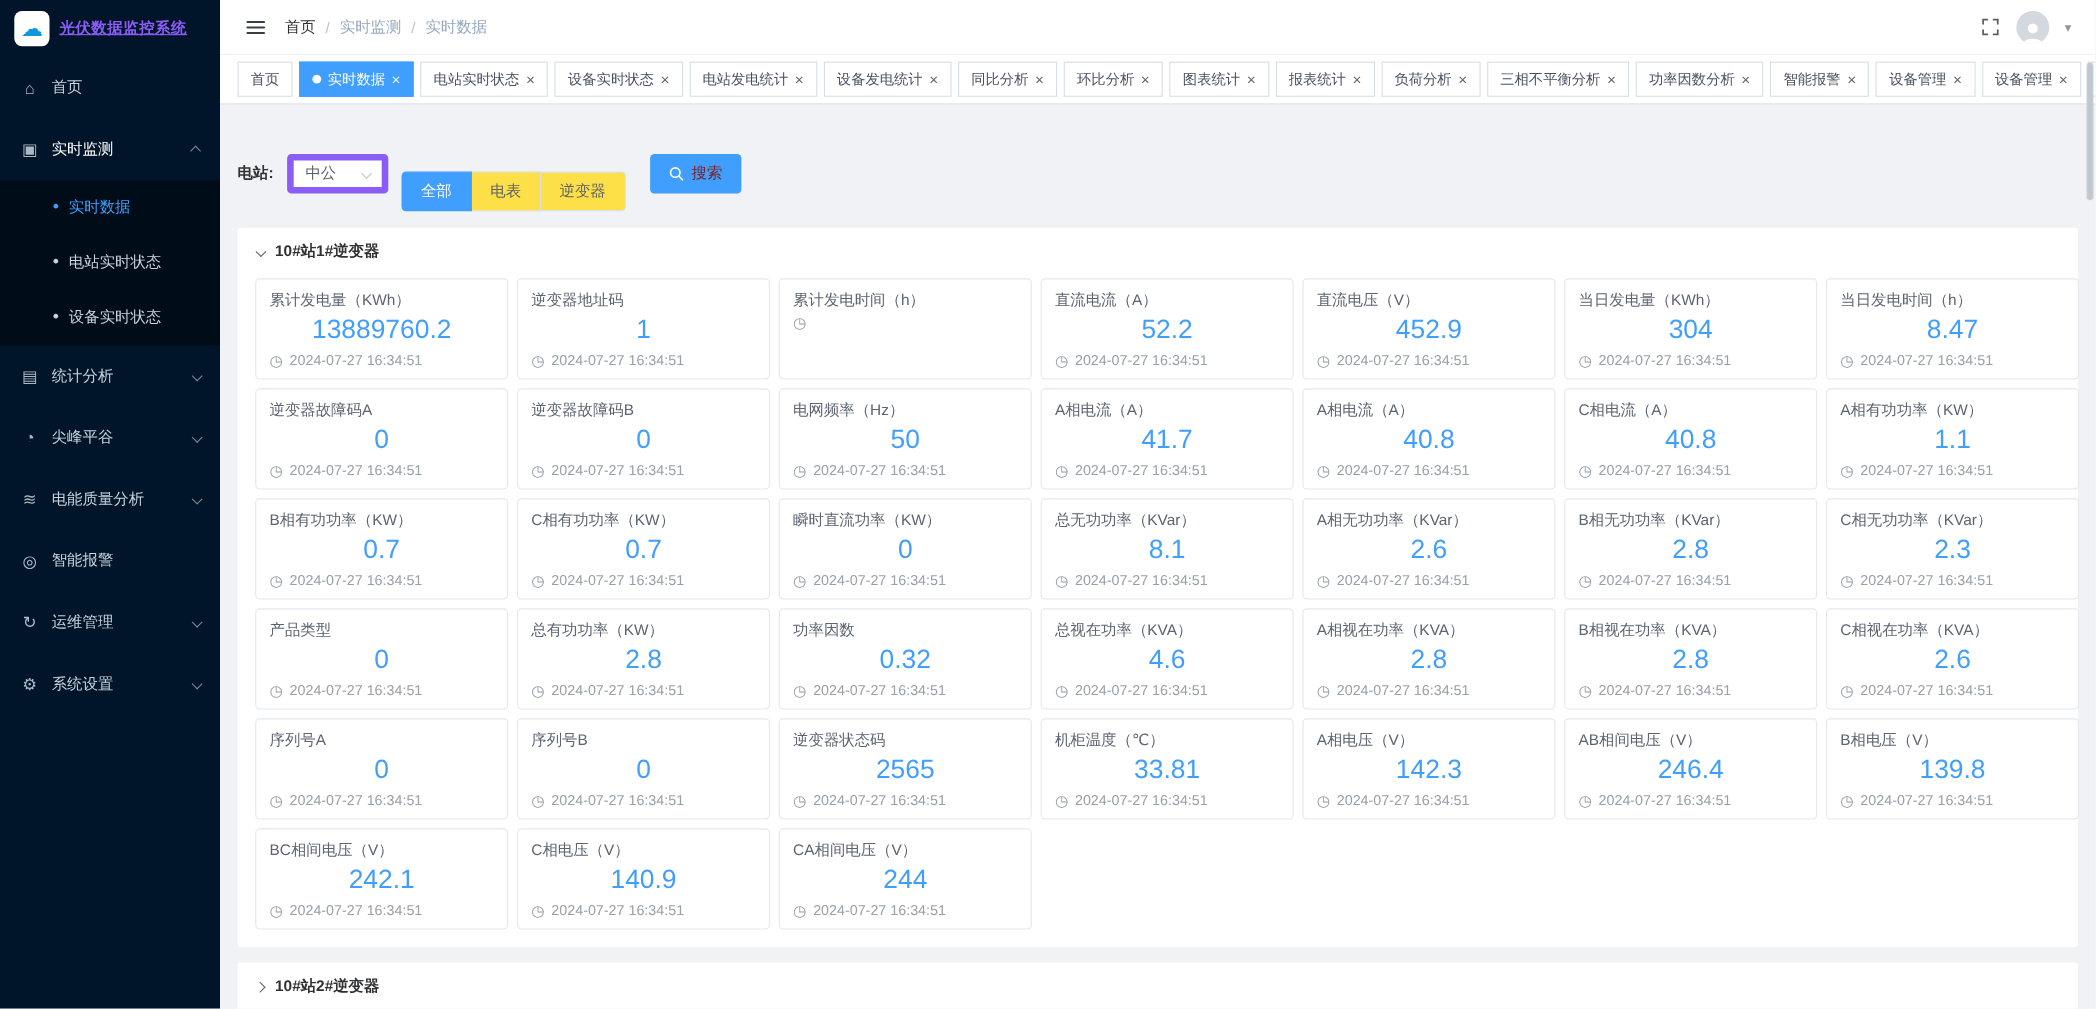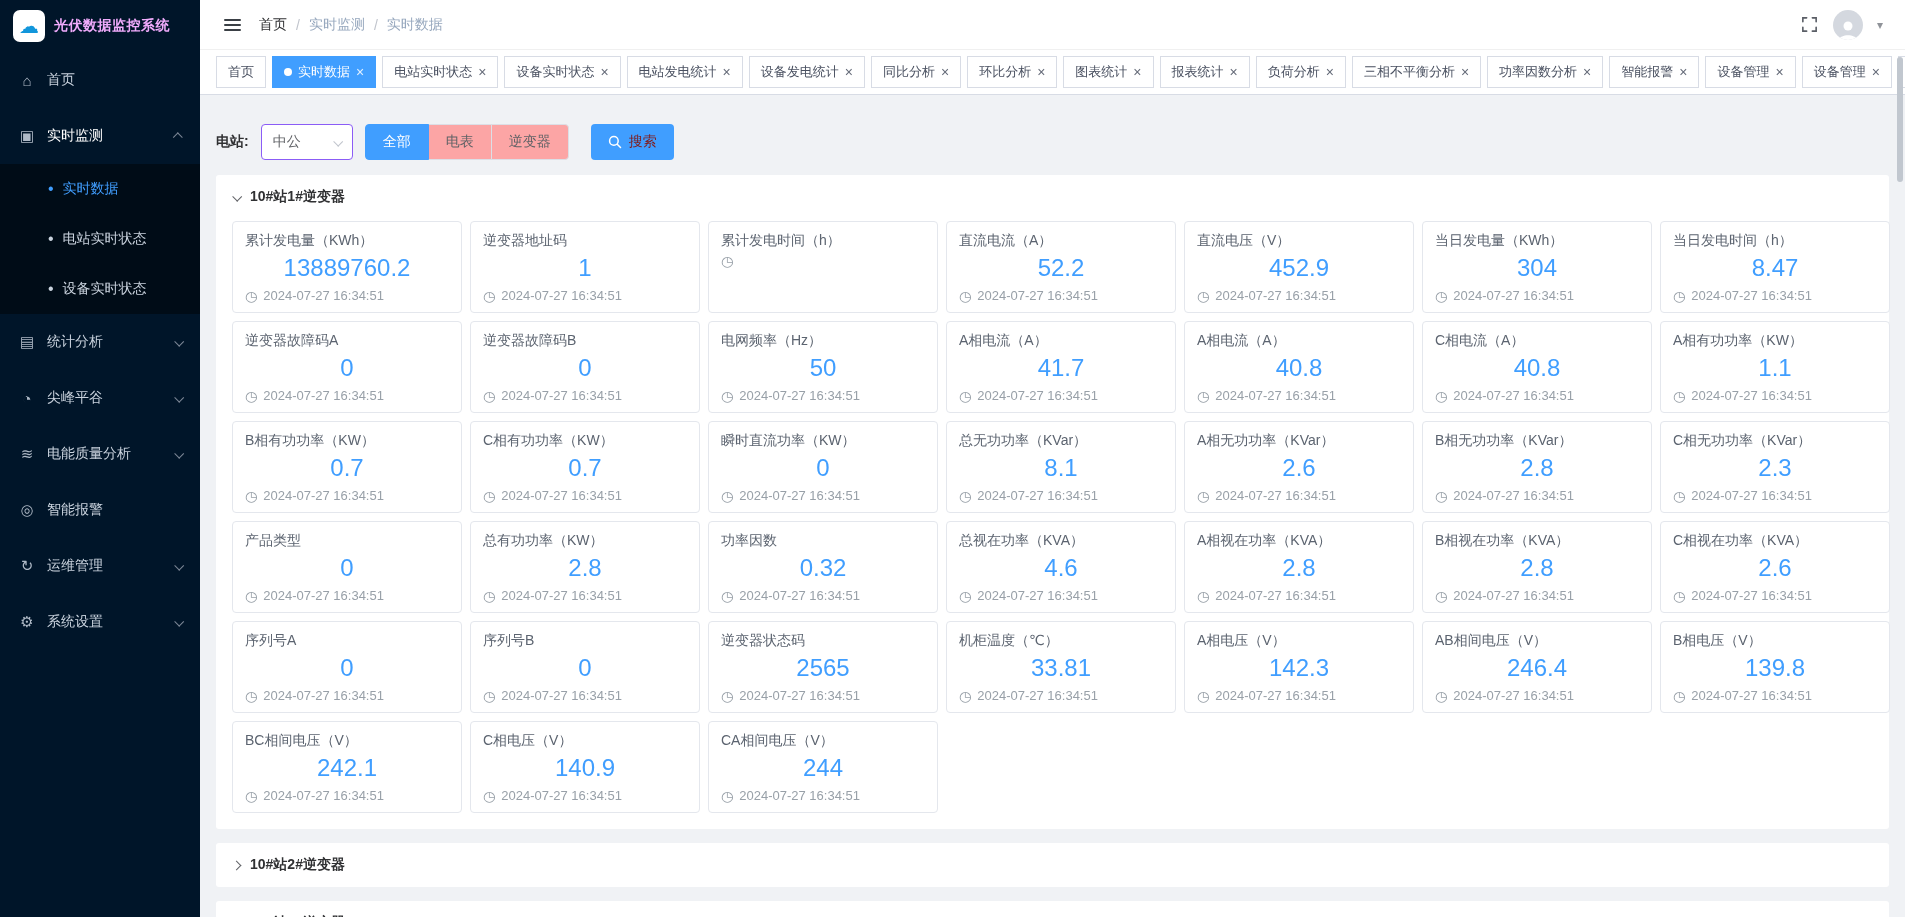--- a/index.html
+++ b/index.html
@@ -5,21 +5,21 @@
   * { margin:0; padding:0; box-sizing:border-box; }
   html,body { width:1905px; height:917px; overflow:hidden;
     font-family:"Liberation Sans","DejaVu Sans",sans-serif; background:#f0f2f5; }
   .app { display:flex; width:1905px; height:917px; }
 
   
   .sidebar { width:200px; flex-shrink:0; background:#001529; color:#c9d3de; overflow:hidden; }
   .logo-row { height:52px; display:flex; align-items:center; gap:9px; padding:0 13px; }
   .logo-box { width:32px; height:32px; background:#fff; border-radius:7px; display:flex;
     align-items:center; justify-content:center; font-size:20px; color:#1296db; }
-  .app-title { font-size:14px; font-weight:bold; color:#f0abfc; letter-spacing:.5px; }
+  .app-title { font-size:14px; font-weight:bold; color:#8b5cf6; letter-spacing:.5px;text-decoration:underline; }
   .menu-item { height:56px; display:flex; align-items:center; gap:11px; padding:0 18px;
     font-size:14px; cursor:pointer; color:#c9d3de; }
   .menu-item.active { color:#fff; }
   .mi-icon { width:18px; text-align:center; font-size:15px; color:#aeb9c6; }
   .menu-item .chev { margin-left:auto; color:#7d8897; }
   .submenu { background:#000c17; }
   .submenu-item { height:50px; display:flex; align-items:center; gap:9px; padding-left:48px;
     font-size:14px; color:#c9d3de; cursor:pointer; }
   .submenu-item.active { color:#409eff; }
   .bullet { font-size:16px; line-height:1; }
@@ -45,25 +45,25 @@
   .tab { height:32px; display:inline-flex; align-items:center; gap:6px; padding:0 11px;
     border:1px solid #d8dce5; background:#fff; font-size:13px; color:#495060; cursor:pointer; flex-shrink:0; }
   .tab.active { background:#409eff; border-color:#409eff; color:#fff; }
   .tab-dot { width:8px; height:8px; border-radius:50%; background:#fff; }
   .tab-close { font-size:14px; line-height:1; opacity:.85; }
 
   
   .content { flex:1; min-height:0; overflow:hidden; padding:29px 16px; }
   .filter-row { display:flex; align-items:center; gap:12px; margin-bottom:15px; }
   .filter-label { font-size:14px; font-weight:600; color:#303133; }
-  .select { width:92px; height:36px; background:#fff; border:1px solid #8b5cf6; border-radius:4px;
+  .select { width:92px; height:36px; background:#fff; border:6px solid #8b5cf6; border-radius:4px;
     display:flex; align-items:center; padding:0 11px; font-size:14px; color:#606266; cursor:pointer; }
   .select .chev { margin-left:auto; color:#c0c4cc; }
-  .btn-group { display:flex; }
-  .gbtn { height:36px; padding:0 17px; background:#fca5a5; border:1px solid #dcdfe6; font-size:14px;
+  .btn-group { display:flex;margin-top:32px; }
+  .gbtn { height:36px; padding:0 17px; background:#fde047; border:1px solid #dcdfe6; font-size:14px;
     color:#606266; cursor:pointer; margin-left:-1px;
     font-family:"Liberation Sans","DejaVu Sans",sans-serif; }
   .gbtn:first-child { border-radius:4px 0 0 4px; margin-left:0; }
   .gbtn:last-child { border-radius:0 4px 4px 0; }
   .gbtn.active { background:#409eff; border-color:#409eff; color:#fff; position:relative; }
   .search-btn { height:36px; margin-left:10px; padding:0 17px; background:#409eff; color:#7f1d1d;
     border:none; border-radius:4px; display:flex; align-items:center; gap:7px; font-size:14px;
     cursor:pointer; font-family:"Liberation Sans","DejaVu Sans",sans-serif; }
 
   .panel { background:#fff; border-radius:3px; margin-bottom:14px; }

